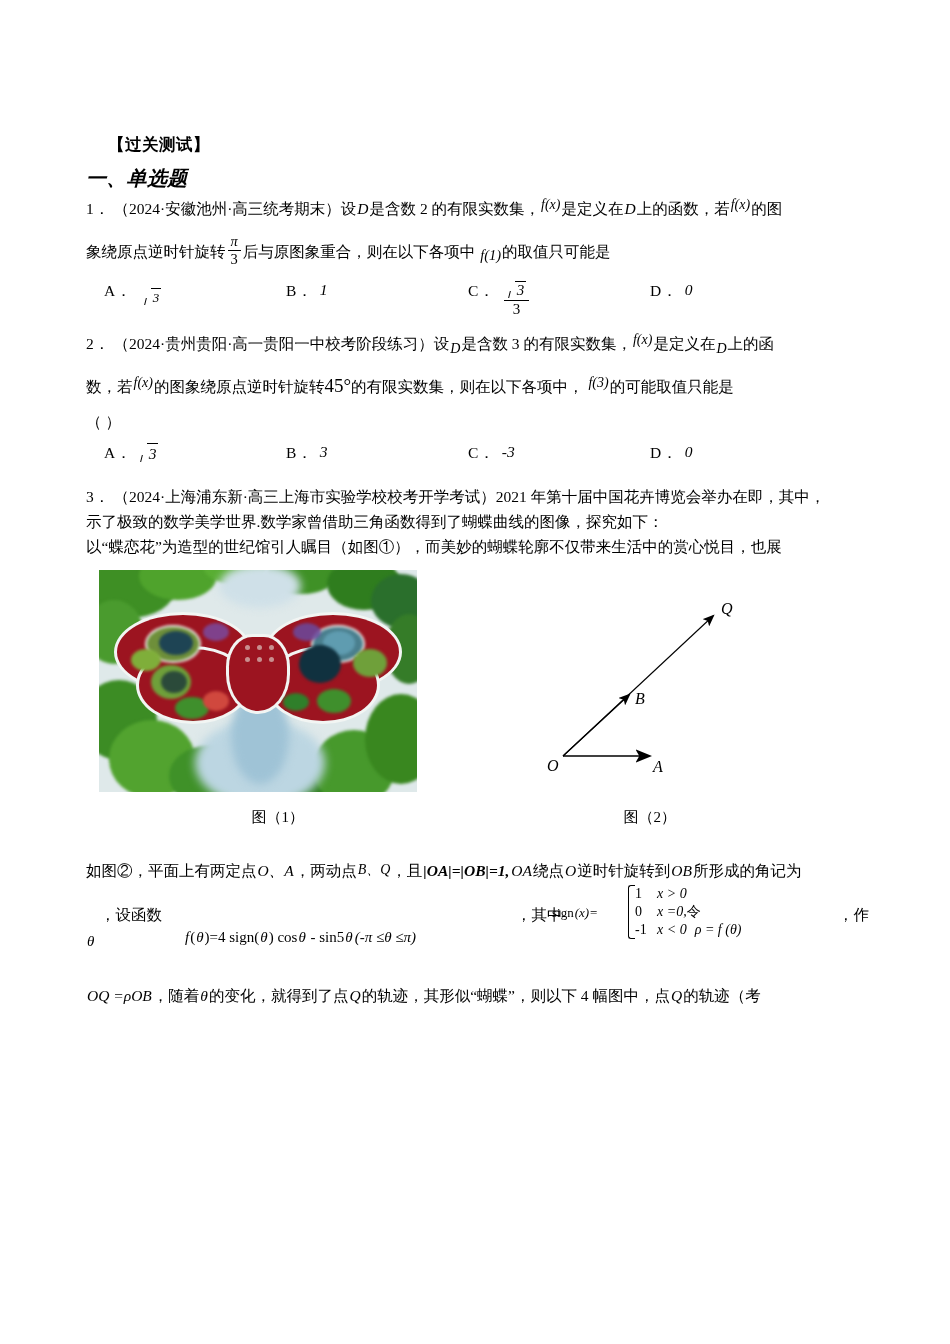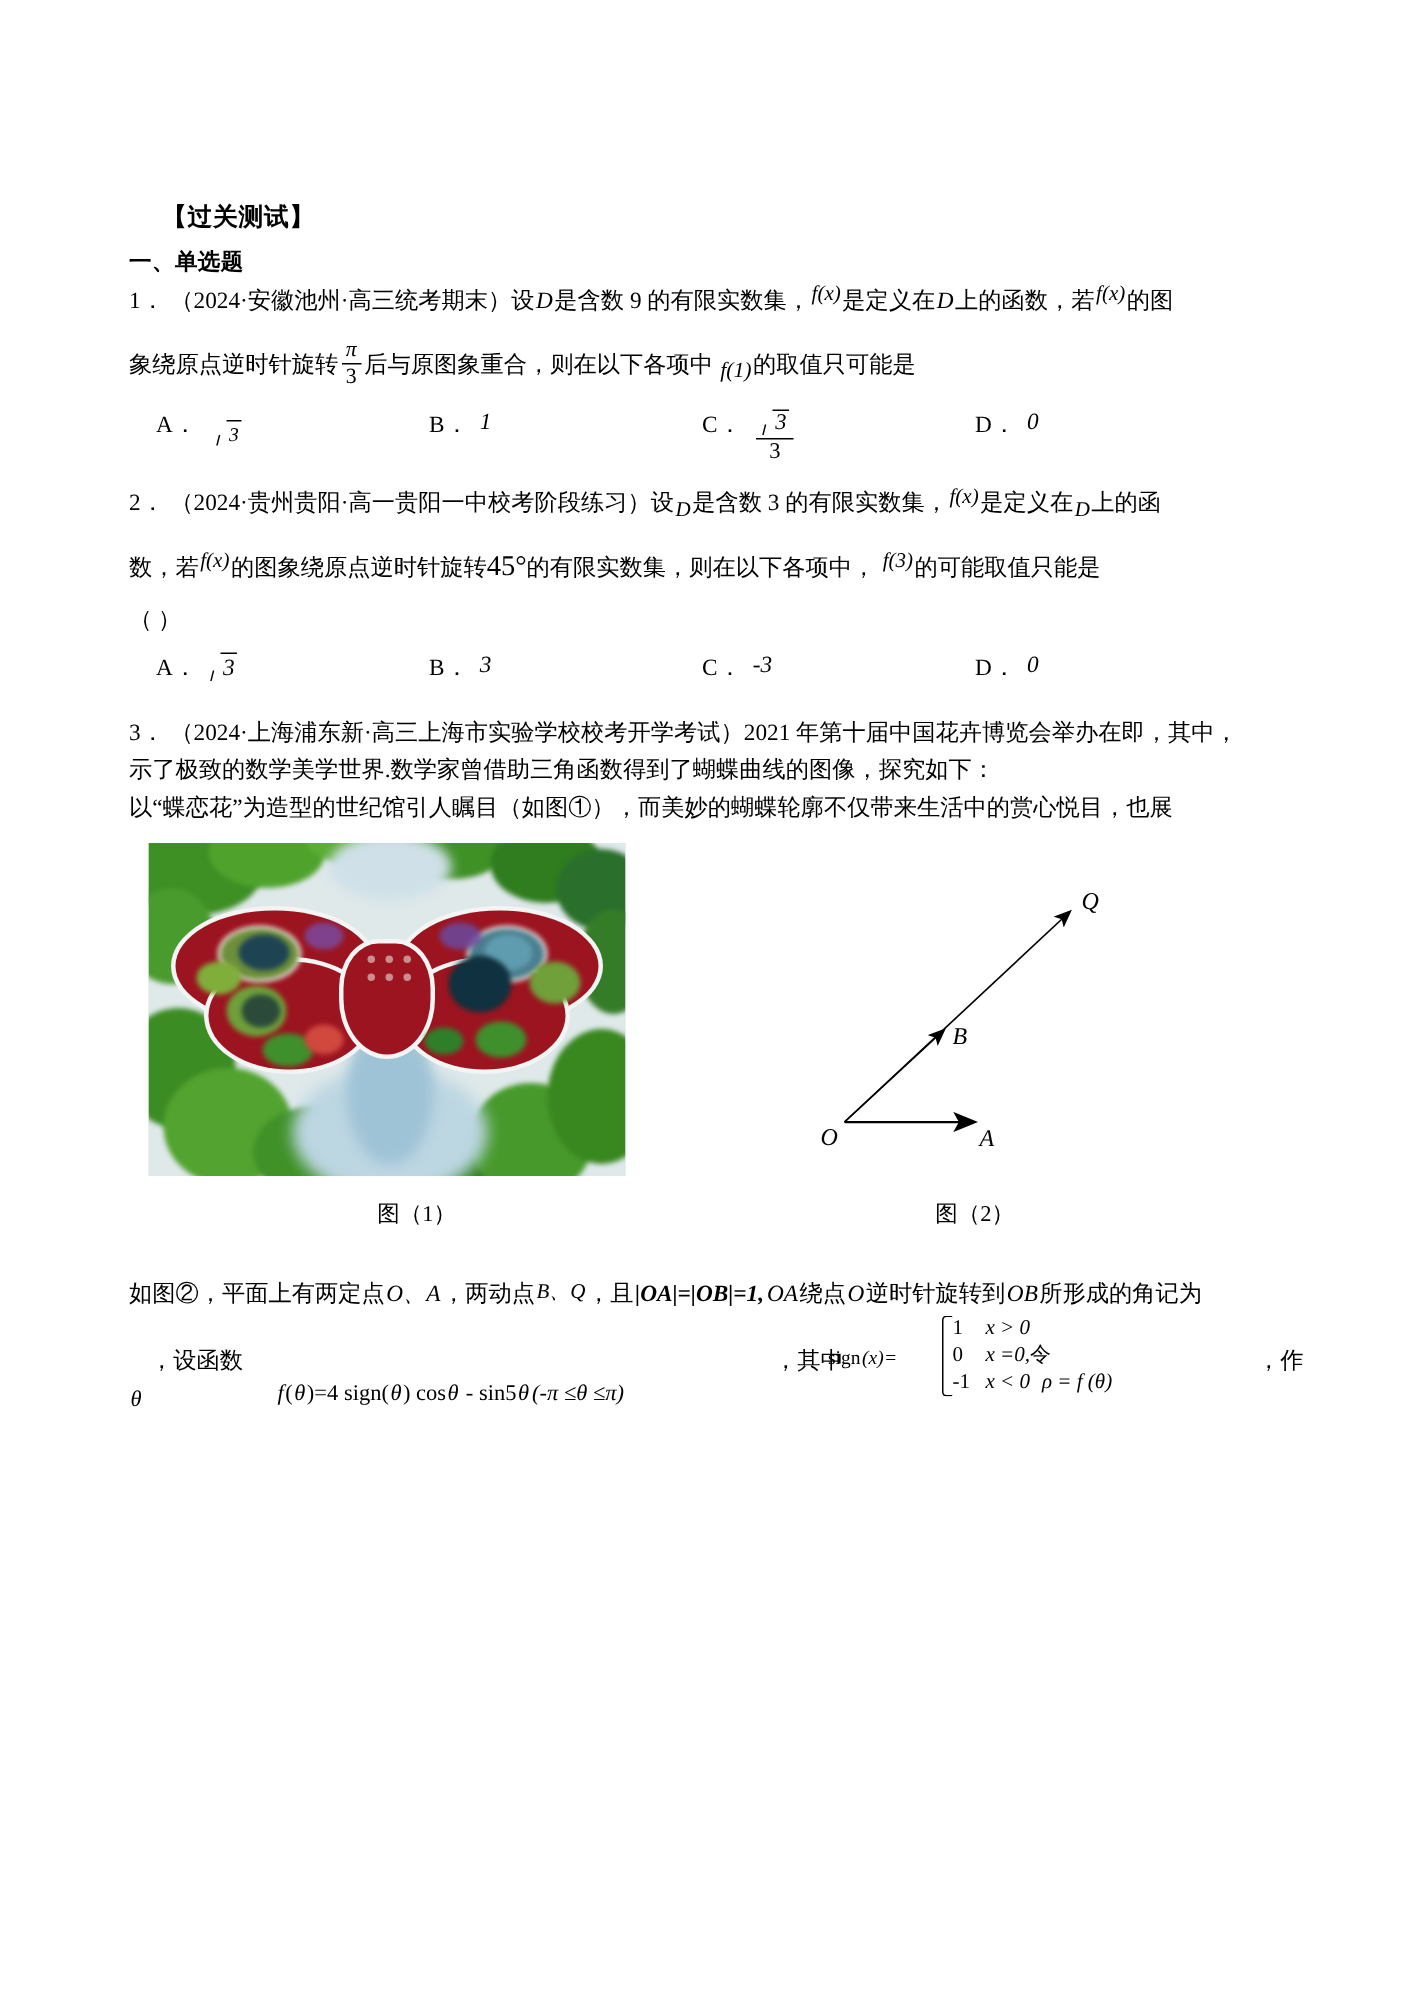--- a/index.html
+++ b/index.html
@@ -30,23 +30,24 @@
   }
 
   .section-title {
     font-weight: bold;
     font-size: 16.5px;
     margin: 0 0 9px 22px;
     letter-spacing: 0.5px;
   }
   .sub-title {
     font-weight: bold;
-    font-size: 15px;
+    font-size: 20px;
     margin: 0 0 3px 0;
     letter-spacing: 0.3px;
+    font-style: italic;
   }
 
   .q {
     font-size: 15.5px;
     line-height: 1.46;
     text-align: justify;
     margin: 0 0 2px 0;
   }
 
   .num { letter-spacing: 0.2px; }
@@ -231,21 +232,21 @@
 <body>
 
 <div class="page">
   <div class="content">
 
     <div class="section-title">【过关测试】</div>
     <div class="sub-title">一、单选题</div>
 
     <div class="q">
       <span class="num">1．</span>
-      <span>（2024·安徽池州·高三统考期末）</span><span>设</span><span class="mi">D</span><span>是含数 9 的有限实数集，</span><span class="fnx">f(x)</span><span>是定义在</span><span class="mi">D</span><span>上的函数，若</span><span class="fnx">f(x)</span><span>的图</span>
+      <span>（2024·安徽池州·高三统考期末）</span><span>设</span><span class="mi">D</span><span>是含数 2 的有限实数集，</span><span class="fnx">f(x)</span><span>是定义在</span><span class="mi">D</span><span>上的函数，若</span><span class="fnx">f(x)</span><span>的图</span>
     </div>
 
     <div class="q" style="margin-top:13px">
       <span>象绕原点逆时针旋转</span><span class="frac"><span class="top">π</span><span class="bot">3</span></span><span>后与原图象重合，则在以下各项中</span>&nbsp;<span class="fn-sub">f(1)</span><span>的取值只可能是</span>
     </div>
 
     <div class="options" style="margin-top:14px">
       <div class="opt">
         <span class="opt-letter">A．</span>
         <span class="sqrt opt-sm"><span class="rad mi">3</span></span>
@@ -416,16 +417,19 @@
 
       <span class="abs piece" style="left:540px;top:-4px">
         <span class="row"><span class="pv">1</span><span class="pc">x &gt; 0</span></span>
         <span class="row"><span class="pv">0</span><span class="pc">x =0,</span><span class="mo">令</span></span>
         <span class="row"><span class="pv">-1</span><span class="pc">x &lt; 0</span>&nbsp;&nbsp;<span class="mi">ρ = f (θ)</span></span>
       </span>
 
       <span class="abs" style="left:752px;top:16px">，作</span>
     </div>
 
+    <div class="q" style="margin-top:10px">
+      <span class="mi">OQ =ρOB</span><span>，随着</span><span class="mi">θ</span><span>的变化，就得到了点</span><span class="mi">Q</span><span>的轨迹，其形似“蝴蝶”，则以下 4 幅图中，点</span><span class="mi">Q</span><span>的轨迹（考</span>
+    </div>
 
 
   </div>
 </div>
 
 </body></html>

